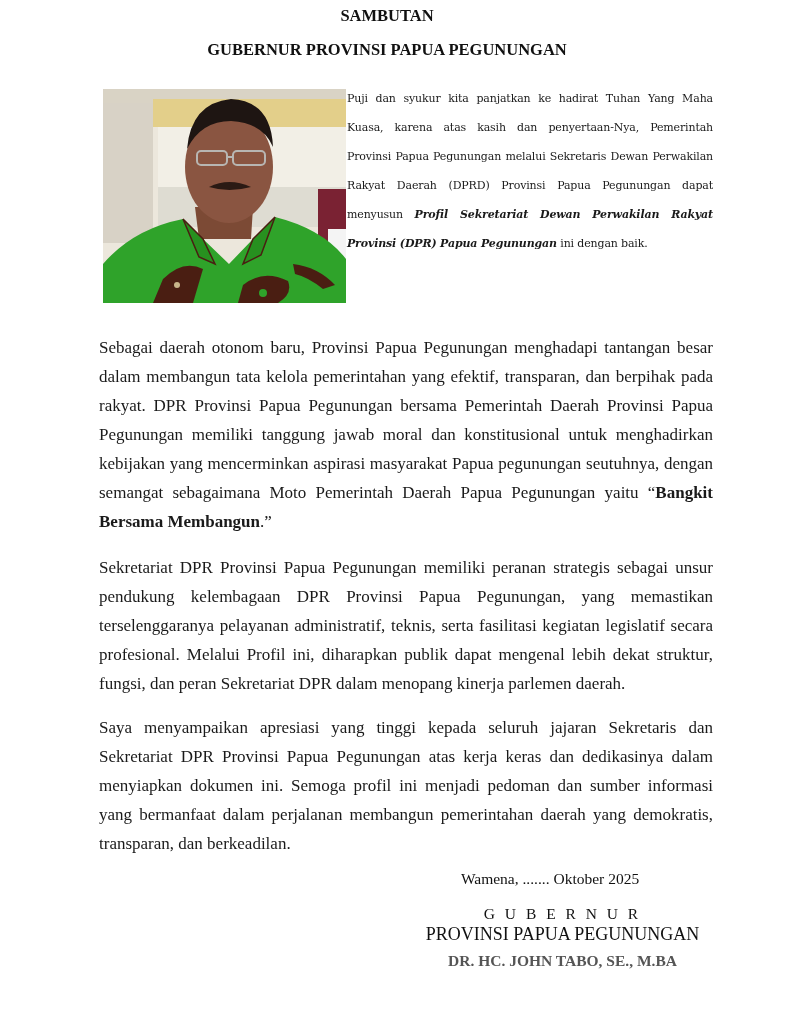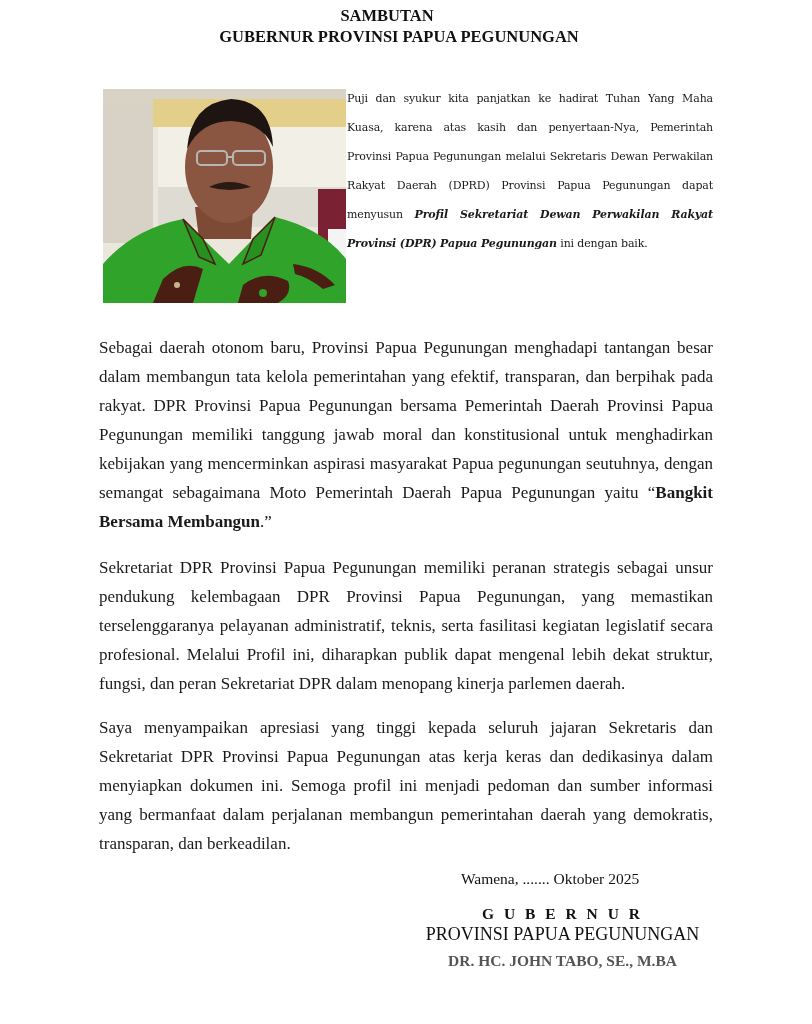--- a/index.html
+++ b/index.html
@@ -2,38 +2,38 @@
 <html><head>
   <meta charset="utf-8">
   <style>
     html, body { margin: 0; padding: 0; background: #ffffff; }
     body { width: 812px; height: 1024px; position: relative; overflow: hidden; color: #111; }
     .page { position: absolute; left: 0; top: 0; width: 812px; height: 1024px; }
 
     .title { position: absolute; left: 0; width: 774px; text-align: center;
       font-family: "Liberation Serif", serif; font-weight: bold; font-size: 16.5px; color: #111; }
     .title.l1 { top: 6px; }
-    .title.l2 { top: 27px; padding-left: 12px; }
+    .title.l2 { top: 40px; }
 
     .photo { position: absolute; left: 103px; top: 89px; width: 243px; height: 214px; overflow: hidden; background: #e9e4d8; }
     .photo svg { display: block; }
 
     .body-text { font-family: "DejaVu Serif", serif; font-size: 11px; line-height: 29px; text-align: justify; color: #1a1a1a; letter-spacing: -0.15px; }
     .p-intro { position: absolute; left: 347px; top: 84px; width: 366px; }
     .p { position: absolute; left: 99px; width: 614px; }
     .p2 { top: 333px; }
     .p3 { top: 553px; }
     .p4 { top: 713px; }
     .condensed { font-family: "Liberation Serif", serif; font-size: 17px; letter-spacing: 0; }
     .bi { font-weight: bold; font-style: italic; }
     .b { font-weight: bold; }
 
     .sig { position: absolute; left: 400px; width: 325px; text-align: center; font-family: "Liberation Serif", serif; color: #111; }
     .sig-place { top: 870px; left: 430px; width: 240px; font-size: 15.5px; }
-    .sig-role { top: 905px; font-size: 15.5px; font-weight: bold; letter-spacing: 3px; }
+    .sig-role { top: 905px; font-size: 15.5px; font-weight: normal; letter-spacing: 3px; }
     .sig-prov { top: 924px; font-size: 18px; font-weight: normal; }
     .sig-name { top: 952px; font-size: 15.5px; font-weight: bold; color: #555; }
   </style>
 </head>
 <body>
 
 <div class="page">
 
   <div class="title l1">SAMBUTAN</div>
   <div class="title l2">GUBERNUR PROVINSI PAPUA PEGUNUNGAN</div>

